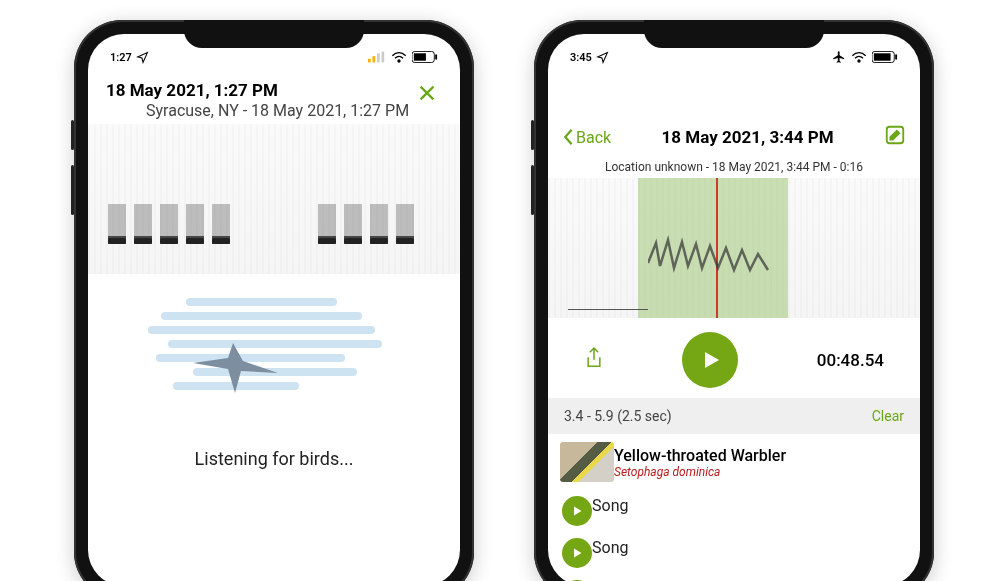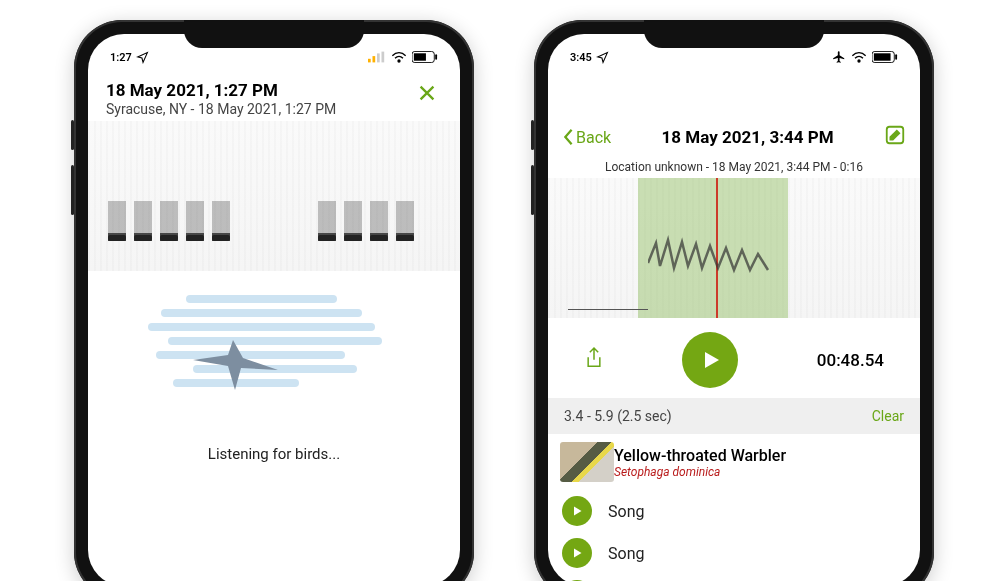--- a/index.html
+++ b/index.html
@@ -67,21 +67,21 @@
 
     
     .header1 {
       display: flex;
       justify-content: space-between;
       align-items: flex-start;
       padding: 8px 18px 4px;
     }
     .header1-left { flex: 1; }
     .header1-title { font-size: 17px; font-weight: 700; color: #000; }
-    .header1-sub { font-size: 14px; color: #444; margin-top: 1px; }
+    .header1-sub { font-size: 16px; color: #444; margin-top: 1px; margin-left: 40px; }
     .close-x { color: #6aa718; font-size: 26px; font-weight: 300; line-height: 1; cursor: pointer; padding: 2px 4px; }
 
     .spectro1 {
       height: 150px;
       background: #fdfdfd;
       position: relative;
       overflow: hidden;
     }
     .spectro-noise {
       position: absolute; inset: 0;
@@ -125,21 +125,21 @@
       margin-bottom: 6px;
       border-radius: 4px;
     }
     .bird-sil {
       position: absolute;
       left: 95px; top: 55px;
       color: #7d8ea0;
     }
     .listening {
       text-align: center;
-      font-size: 15px;
+      font-size: 18px;
       color: #222;
       margin-top: 20px;
     }
 
     
     .navbar {
       display: flex;
       align-items: center;
       justify-content: space-between;
       padding: 4px 14px 6px;
@@ -212,22 +212,21 @@
       width: 54px; height: 40px;
       background: linear-gradient(135deg,#c7b89b 0 40%, #565c44 40% 55%, #e8d84a 55% 62%, #d4d0c8 62%);
       border-radius: 3px;
       position: relative;
     }
     .sp-name { font-size: 16px; color: #000; font-weight: 500; }
     .sp-sci { font-size: 12px; font-style: italic; color: #b91c1c; }
 
     .song-row {
       display: flex;
-      align-items: center;
-      gap: 16px;
+      gap: 0;
       padding: 6px 14px;
     }
     .mini-play {
       width: 30px; height: 30px;
       background: #74a713;
       border-radius: 50%;
       display:flex;align-items:center;justify-content:center;
       cursor:pointer;
       flex-shrink: 0;
     }

